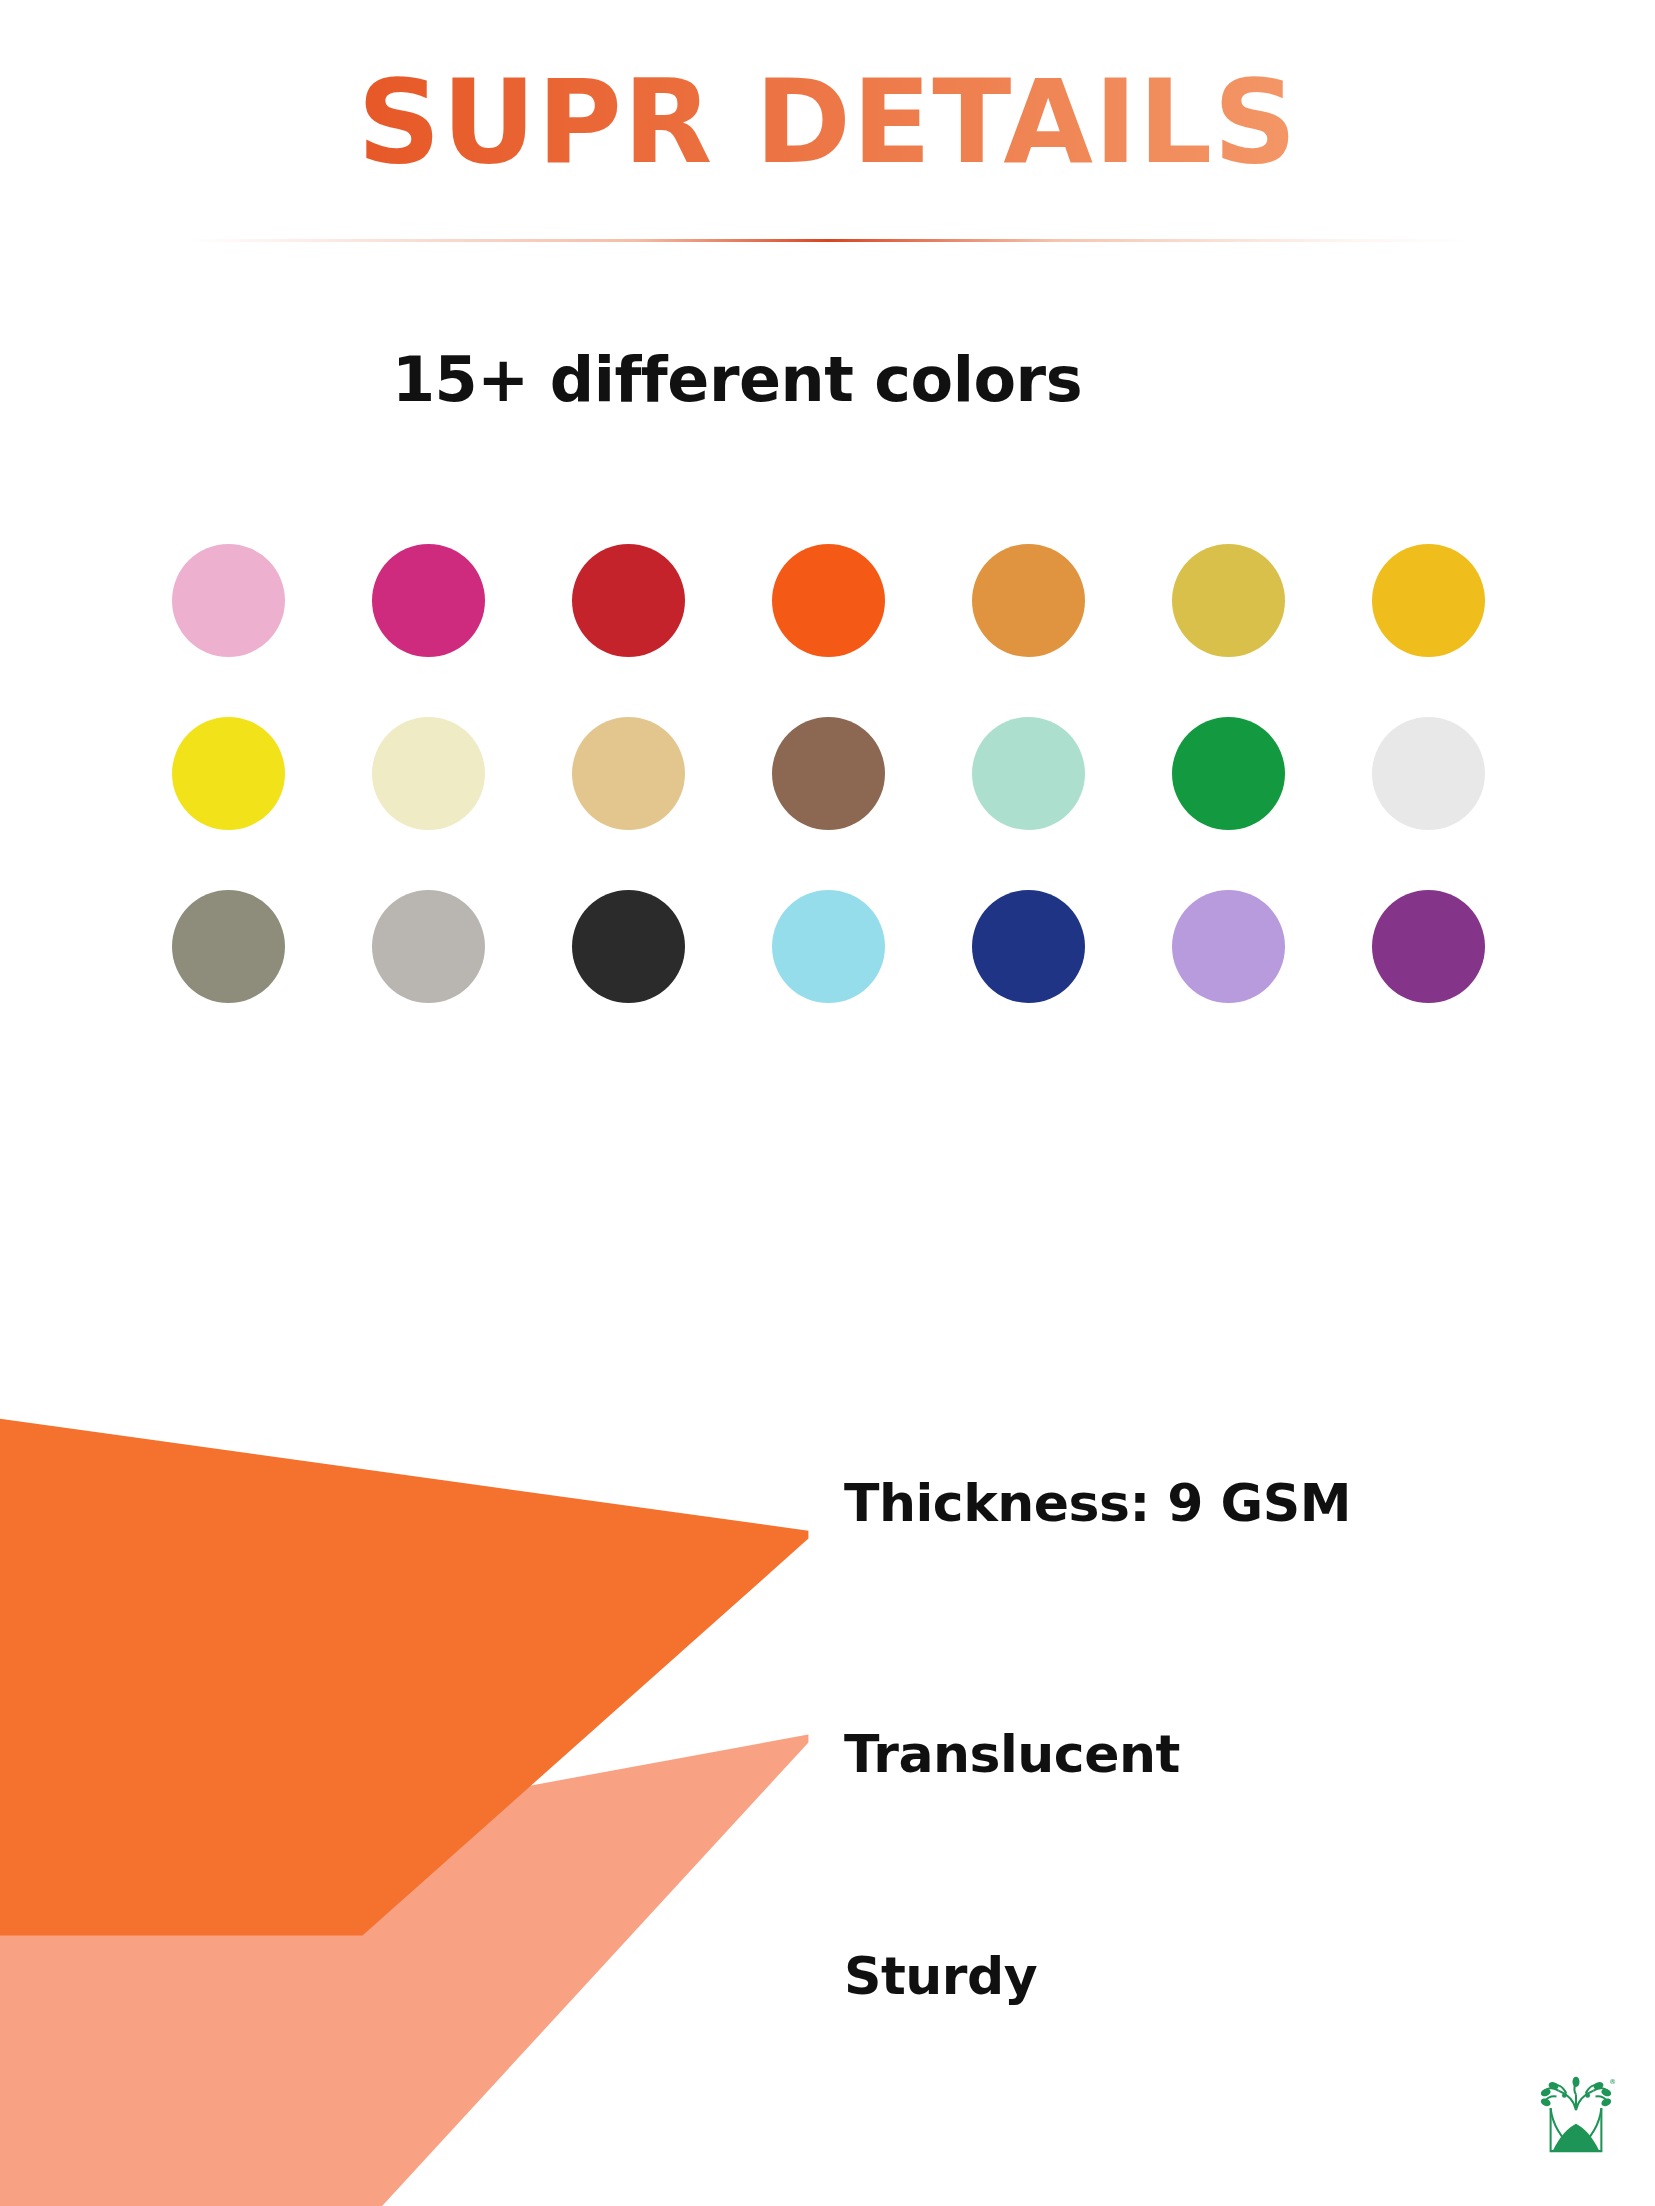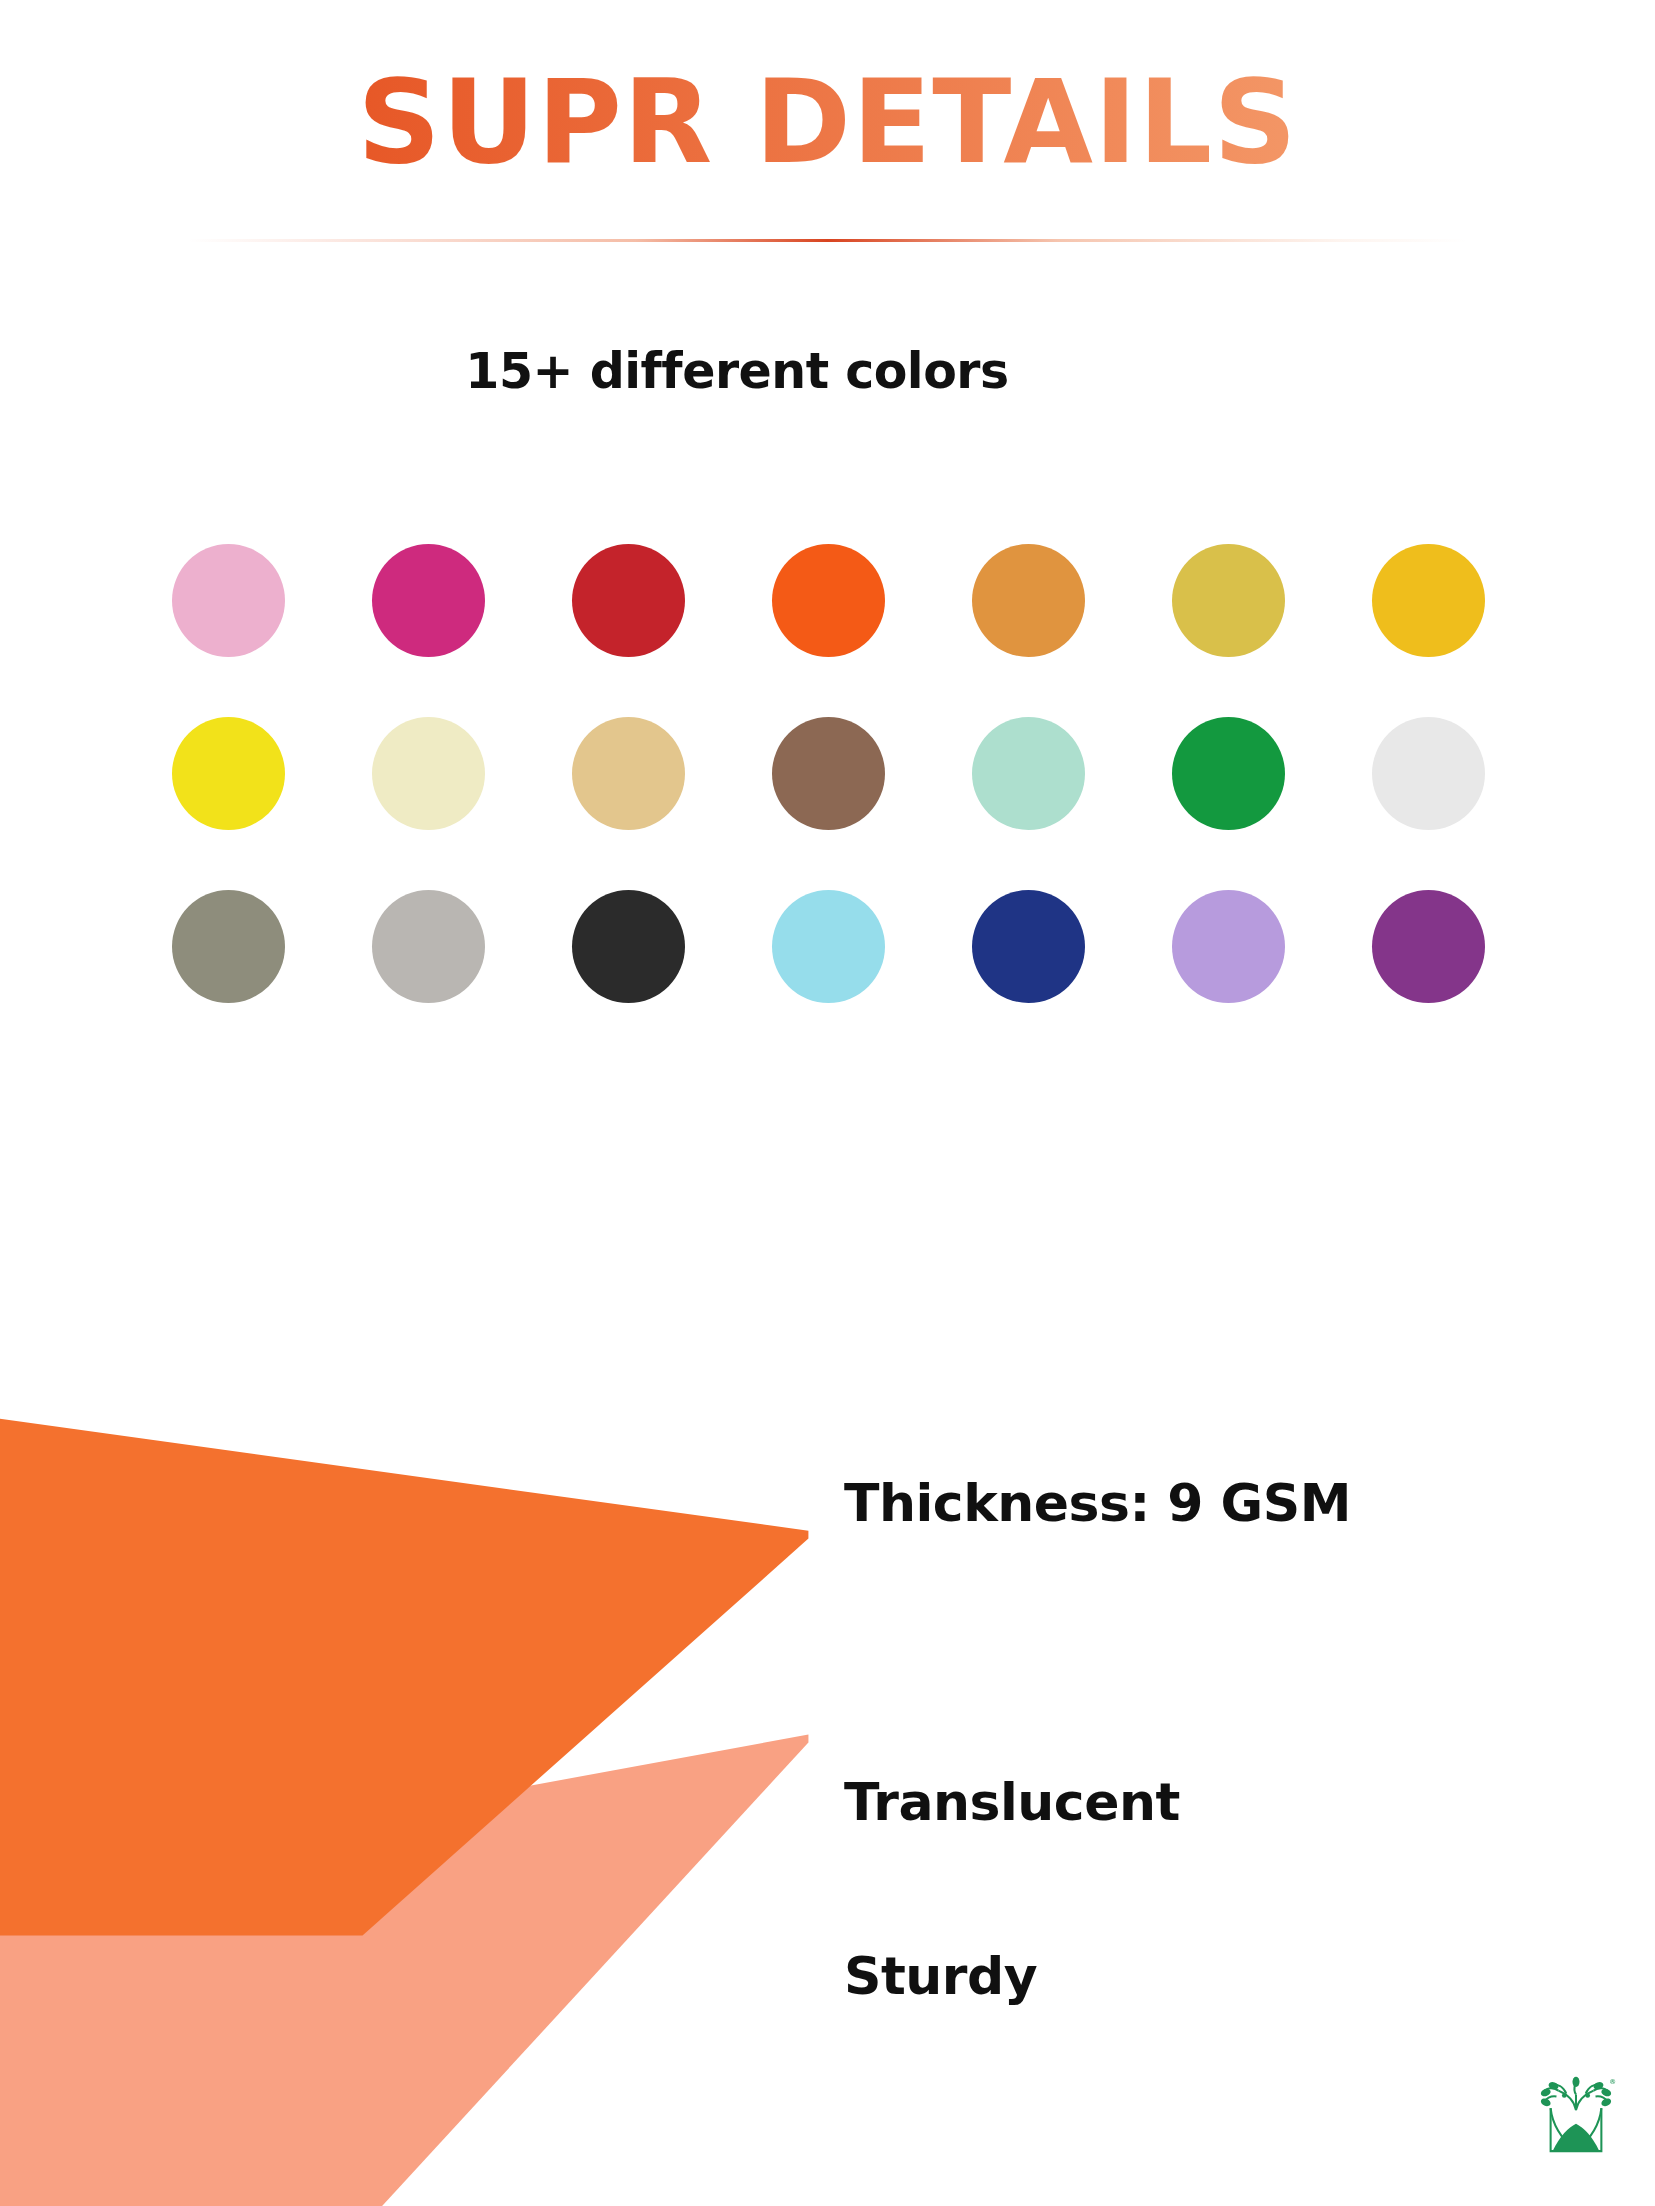--- a/index.html
+++ b/index.html
@@ -59,21 +59,21 @@
     border-radius: 2px;
   }
 
   
   #subtitle {
     position: absolute;
     left: 0;
     top: 343px;
     width: 1474px;
     text-align: center;
-    font-size: 49px;
+    font-size: 62px;
     font-weight: bold;
     color: #111111;
     font-family: "DejaVu Sans", sans-serif;
     letter-spacing: -0.5px;
   }
 
   
   #swatch-grid {
     position: absolute;
     left: 172px;
@@ -109,21 +109,21 @@
   .feature-label {
     position: absolute;
     font-size: 52px;
     font-weight: bold;
     color: #101010;
     font-family: "DejaVu Sans", sans-serif;
     white-space: nowrap;
     letter-spacing: -0.5px;
   }
   #feature-thickness { left: 844px; top: 1473px; }
-  #feature-translucent { left: 844px; top: 1772px; }
+  #feature-translucent { left: 844px; top: 1724px; }
   #feature-sturdy      { left: 844px; top: 1946px; }
 
   
   #brand-logo {
     position: absolute;
     left: 1535px;
     top: 2075px;
     width: 82px;
     height: 86px;
   }

